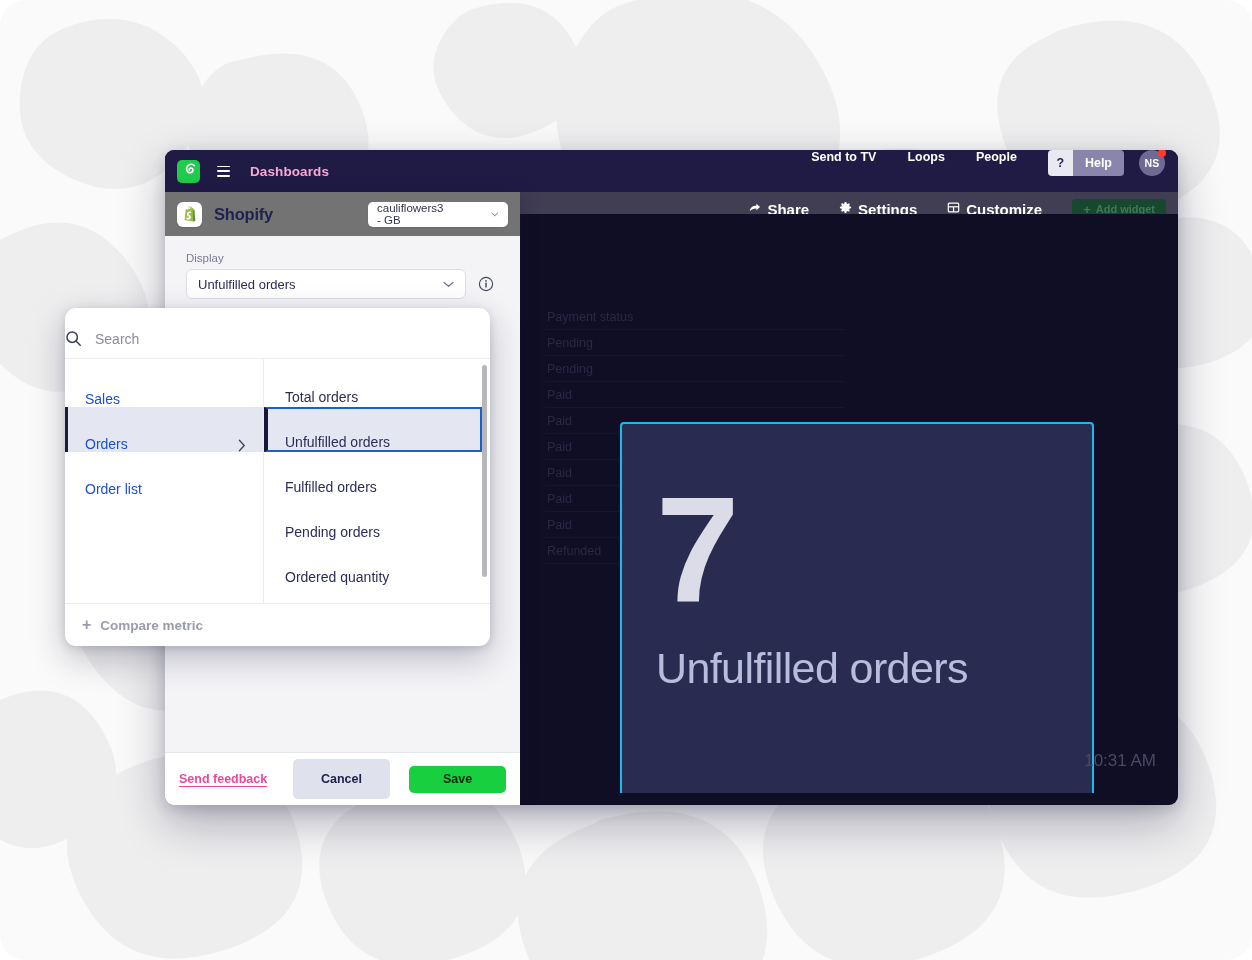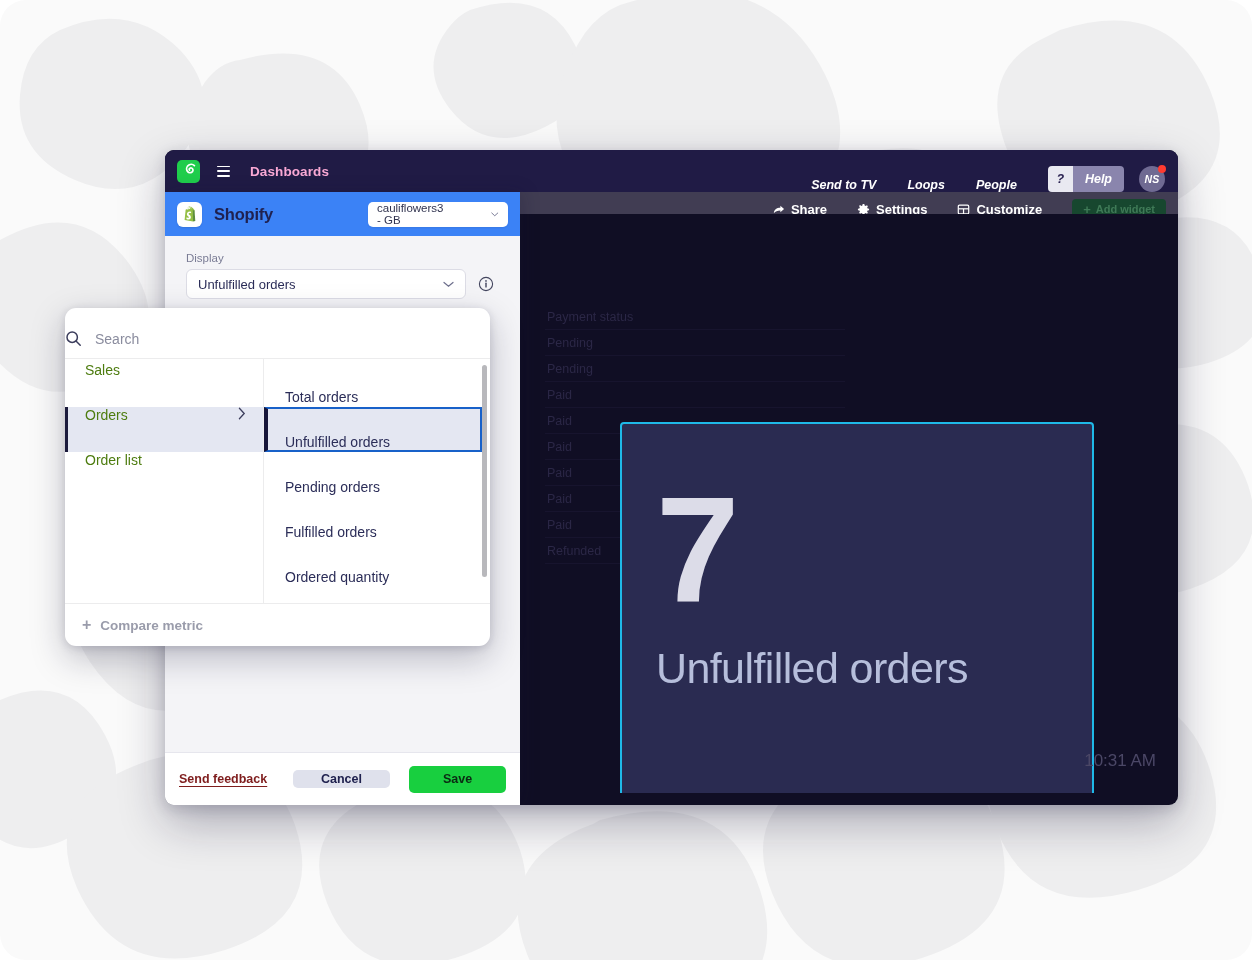--- a/index.html
+++ b/index.html
@@ -48,21 +48,21 @@
   #hamburger-icon {
     margin-left: 17px;
     width: 13px; height: 11px;
     display: flex; flex-direction: column; justify-content: space-between;
   }
   #hamburger-icon i { display:block; height: 1.7px; background: #fff; border-radius: 1px; }
   #nav-title {
     margin-left: 20px; color: #f9a8d4;
     font-size: 13.5px; font-weight: bold; letter-spacing: .1px;
   }
-  #nav-right { margin-left: auto; display: flex; align-items: flex-end; height: 100%; font-style: italic; }
+  #nav-right { margin-left: auto; display: flex; align-items: flex-start; height: 100%; }
   .nav-link {
     color: #fff; font-size: 12.5px; font-weight: bold;
     margin-right: 31px; white-space: nowrap;
   }
   #help-group { display: flex; height: 26px; border-radius: 4px; overflow: hidden; }
   #help-q {
     width: 25px; background: #e9e9f1; color: #2b2352;
     font-size: 12.5px; font-weight: bold;
     display: flex; align-items: center; justify-content: center;
   }
@@ -85,22 +85,22 @@
 
   
   #dash-toolbar {
     position: absolute; left: 0; top: 42px;
     width: 1013px; height: 34px;
     background: #413d53;
     display: flex; align-items: center; justify-content: flex-end;
     padding-right: 12px;
   }
   .tool-item {
-    display: flex; align-items: center;
-    color: #fff; font-size: 13px; font-weight: bold;
+    display: flex; 
+    color: #fff; font-size: 15px; font-weight: bold;
     margin-left: 30px;
   }
   .tool-item svg { margin-right: 6px; display:block; }
   #add-widget-btn {
     margin-left: 30px;
     height: 21px; padding: 0 11px;
     border-radius: 4px;
     background: #17472f; color: #3f7a57;
     font-size: 11px; font-weight: bold;
     display: flex; align-items: center;
@@ -145,21 +145,21 @@
   
   #config-panel {
     position: absolute; left: 0; top: 42px;
     width: 355px; height: 613px;
     background: #f4f4f7;
     display: flex; flex-direction: column;
     box-shadow: 3px 0 16px rgba(20,18,50,.22);
   }
   #config-header {
     height: 44px; flex: none;
-    background: #3b82f6;
+    background: #737373;
     display: flex; align-items: center; padding: 0 12px;
   }
   #shopify-icon {
     width: 25px; height: 25px; border-radius: 6px;
     background: #fff; display: flex; align-items: center; justify-content: center;
     box-shadow: 0 1px 2px rgba(0,0,0,.10);
   }
   #config-title {
     margin-left: 12px; color: #1f2150;
     font-size: 16.5px; font-weight: bold; letter-spacing: -.2px;
@@ -184,26 +184,26 @@
   #display-row { display: flex; align-items: center; }
   #info-icon { margin-left: 12px; display: block; }
   #viz-label { margin-top: 14px; color: #7a7c95; font-size: 11.5px; }
 
   #config-footer {
     height: 53px; flex: none;
     background: #fff; border-top: 1px solid #e6e6ed;
     display: flex; align-items: center; padding: 0 14px;
   }
   #send-feedback {
-    color: #7f1d1d; font-size: 12.5px; font-weight: bold;
+    color: #ec4899; font-size: 12.5px; font-weight: bold;
     text-decoration: underline; text-underline-offset: 3px;
   }
   #cancel-btn {
     margin-left: auto;
-    width: 97px; height: 18px; border-radius: 5px;
+    width: 97px; height: 40px; border-radius: 5px;
     background: #dfe1ec; color: #20224f;
     font-size: 12.5px; font-weight: bold;
     display: flex; align-items: center; justify-content: center;
   }
   #save-btn {
     margin-left: 19px;
     width: 97px; height: 27px; border-radius: 5px;
     background: #18cf3f; color: #0b2b13;
     font-size: 12.5px; font-weight: bold;
     display: flex; align-items: center; justify-content: center;
@@ -232,22 +232,22 @@
     font-family: "Liberation Sans", sans-serif;
     font-size: 14px; color: #2b2d58;
   }
   #popover-search-input::placeholder { color: #8a8c9e; }
   #popover-cols { flex: 1; display: flex; min-height: 0; }
   #cat-col {
     width: 199px; border-right: 1px solid #ececed;
     padding-top: 3px;
   }
   .cat-item {
-    height: 45px; display: flex; align-items: flex-start;
-    padding: 0 17px; color: #4d7c0f; font-size: 14px;
+    height: 45px; display: flex; align-items: flex-end;
+    padding: 0 17px; color: #1d4ed8; font-size: 14px;
     border-left: 3px solid transparent;
   }
   .cat-item.selected {
     background: #e4e7f2; border-left-color: #1b1a3c;
   }
   .cat-chevron { margin-left: auto; display: block; }
   #metric-col {
     flex: 1; position: relative; overflow: hidden; padding-top: 3px;
   }
   .metric-item {
@@ -461,24 +461,24 @@
         </div>
       <div id="metric-col">
         <div id="metric-list">
             <div class="metric-item">
               <span>Total orders</span>
             </div>
             <div class="metric-item selected">
               <span>Unfulfilled orders</span>
             </div>
             <div class="metric-item">
-              <span>Pending orders</span>
+              <span>Fulfilled orders</span>
             </div>
             <div class="metric-item">
-              <span>Fulfilled orders</span>
+              <span>Pending orders</span>
             </div>
             <div class="metric-item">
               <span>Ordered quantity</span>
             </div>
           </div>
         <div id="metric-scrollbar"></div>
       </div>
     </div>
 
     <div id="popover-footer">

